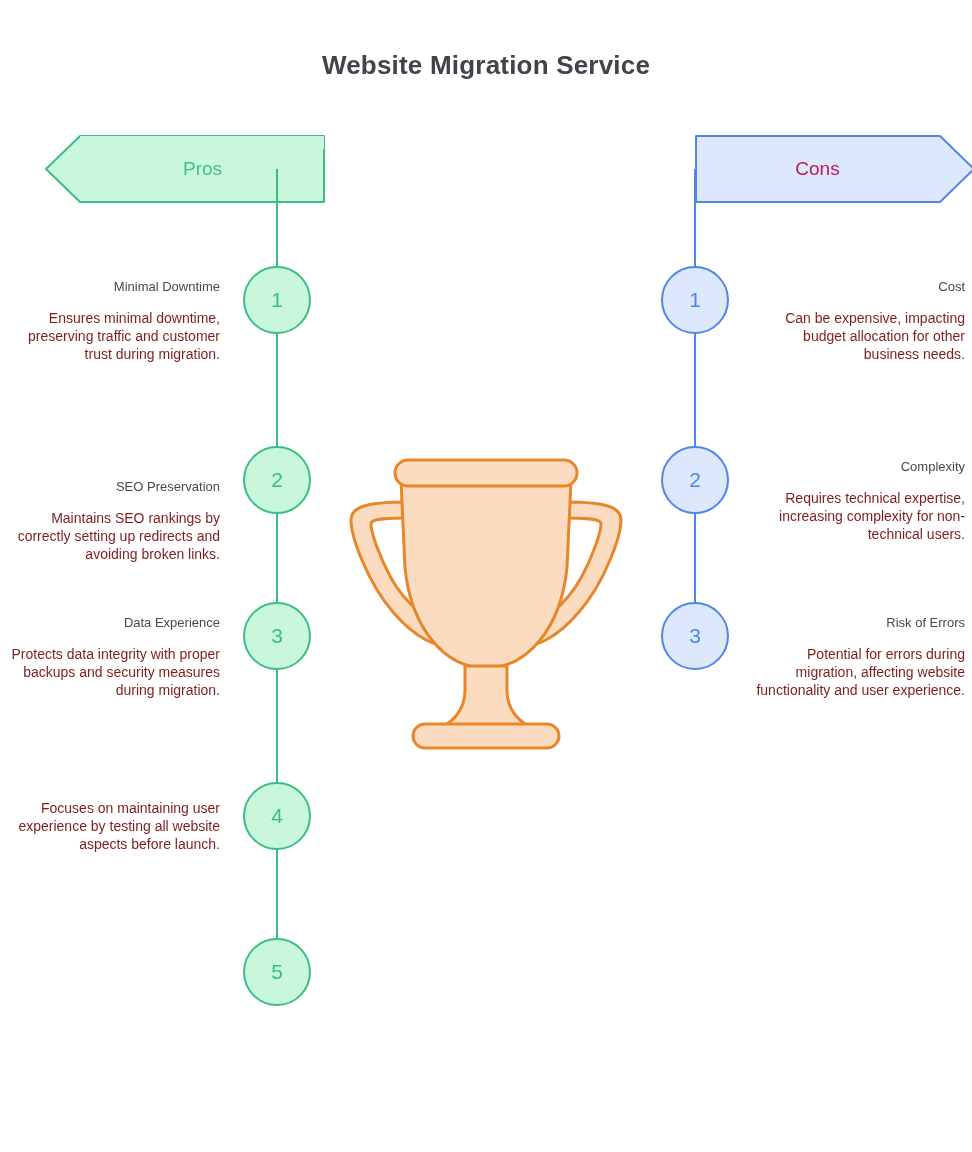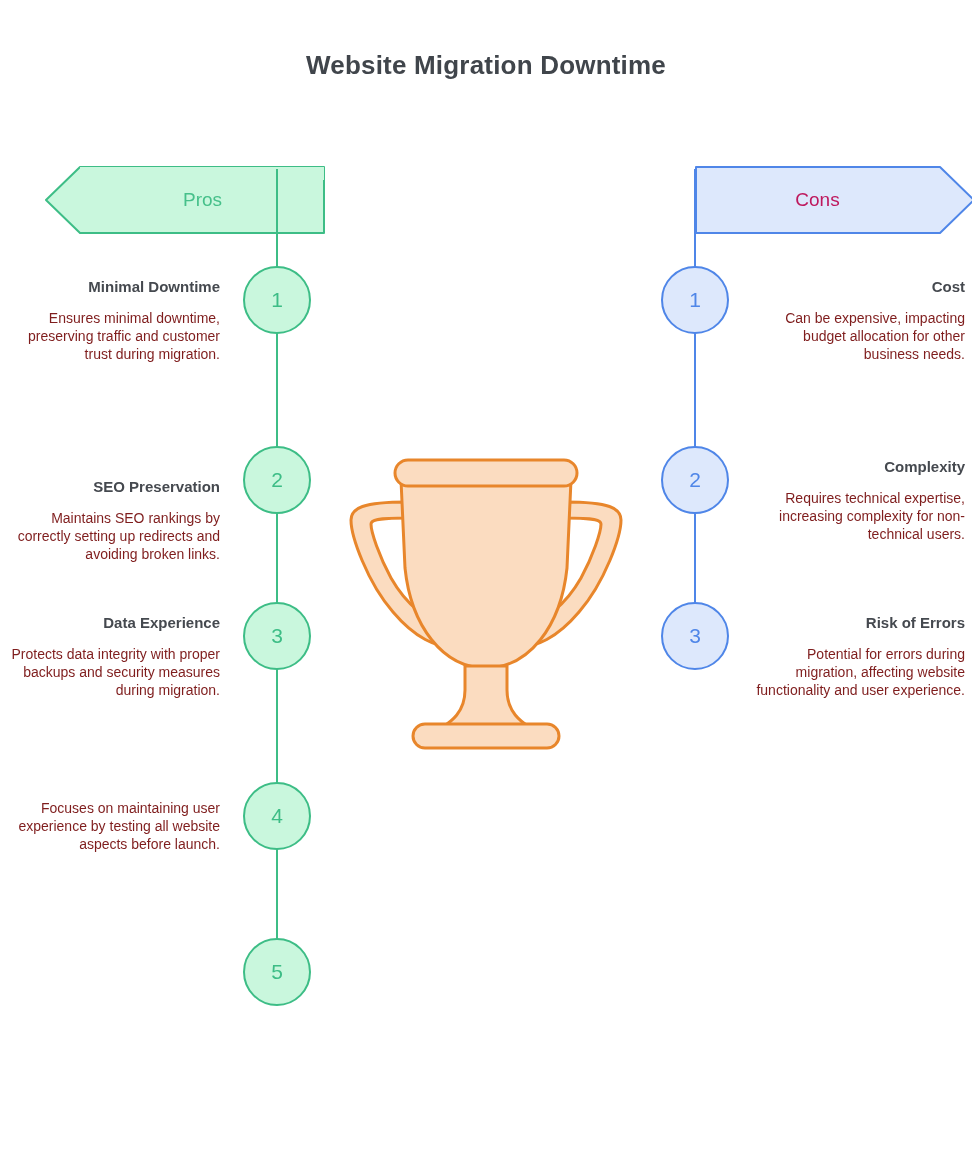--- a/index.html
+++ b/index.html
@@ -33,21 +33,20 @@
     color: #40454b;
     letter-spacing: 0.2px;
   }
 
   
   .banner {
     position: absolute;
     top: 135px;
     width: 280px;
     height: 68px;
-    margin-top: 31px;
   }
   .banner svg {
     position: absolute;
     left: 0;
     top: 0;
     overflow: visible;
   }
   .banner-label {
     position: absolute;
     top: 0;
@@ -120,24 +119,23 @@
   }
   .item-text.pros {
     left: 10px;
     text-align: right;
   }
   .item-text.cons {
     left: 755px;
     text-align: right;
   }
   .item-title {
-    font-size: 15px;
+    font-size: 13px;
     color: #45494f;
     line-height: 26px;
-    font-weight: bold;
   }
   .item-desc {
     margin-top: 9px;
     font-size: 14px;
     color: #7f1d1d;
     line-height: 18px;
   }
 
   
   #trophy {
@@ -147,21 +145,21 @@
     width: 282px;
     height: 300px;
   }
   #trophy svg { display: block; }
 </style>
 </head>
 <body>
 
 <div id="stage">
 
-  <div class="page-title">Website Migration Downtime</div>
+  <div class="page-title">Website Migration Service</div>
 
   <div class="banner" id="pros-banner">
     <svg width="280" height="68" viewBox="0 0 280 68">
       <polygon points="35,1 279,1 279,67 35,67 35,67 1,34 35,1" fill="#c9f7dd" stroke="#3dbd86" stroke-width="2" stroke-linejoin="round"></polygon>
       <polygon points="35,1 279,1 279,14 35,14" fill="#c9f7dd" stroke="none"></polygon>
     </svg>
     <div class="banner-label">Pros</div>
   </div>
 
   <div class="banner" id="cons-banner">

